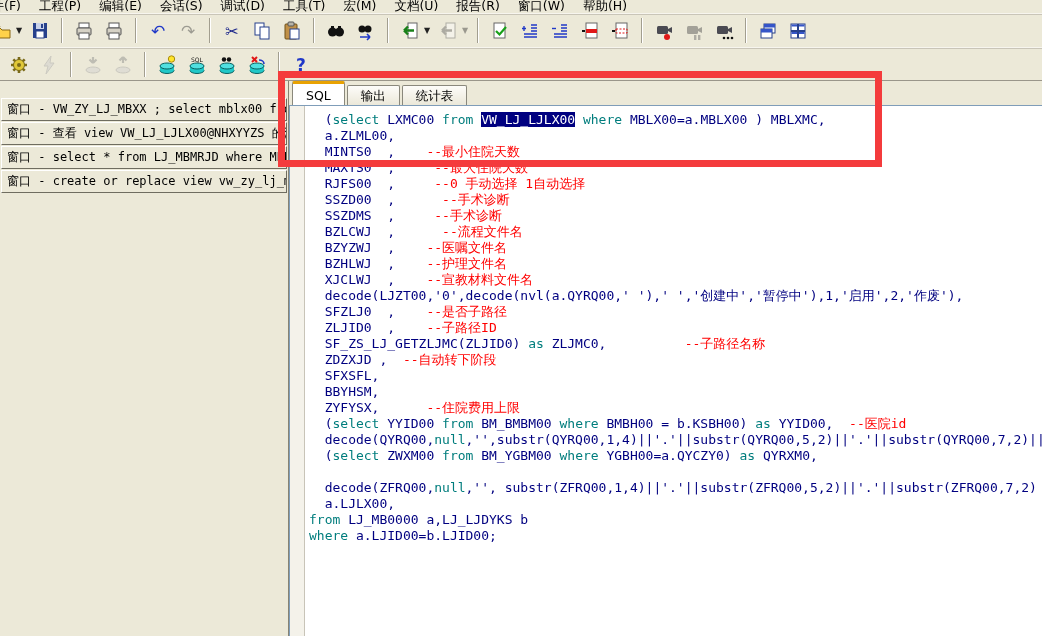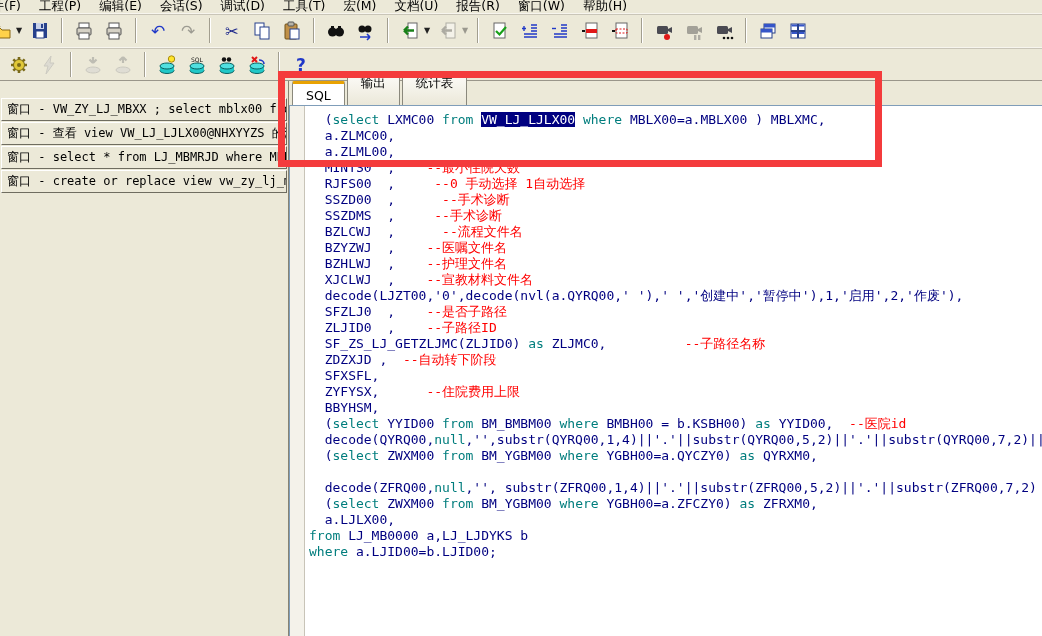--- a/index.html
+++ b/index.html
@@ -32,21 +32,21 @@
     border-top:1px solid #fff;border-left:1px solid #fff;
     border-right:1px solid #6f6d60;border-bottom:1px solid #6f6d60;
     font-family:"DejaVu Sans Mono","Liberation Mono",monospace;
     font-size:12px;line-height:21px;padding:0 3px 0 5px;
     white-space:nowrap;overflow:hidden;color:#000;
   }
   
   .editor{flex:1;display:flex;flex-direction:column;background:#ece9d8;min-width:0;}
   .tabbar{height:24px;display:flex;align-items:flex-end;padding-left:3px;}
   .tab{
-    box-sizing:border-box;height:33px;padding:2px 13px 0;margin-right:2px;
+    box-sizing:border-box;height:20px;padding:2px 13px 0;margin-right:2px;
     font-size:12.5px;line-height:16px;color:#000;
     border:1px solid #8a887c;border-bottom:none;border-radius:2px 2px 0 0;
     background:linear-gradient(#fdfcf9,#ebe8d9);
   }
   .tab.active{
     height:24px;background:#fff;border-top:3px solid #e8a202;line-height:19px;
     position:relative;z-index:2;
   }
   .codearea{flex:1;background:#fff;border:1px solid #7f9db9;border-bottom:none;border-right:none;display:flex;overflow:hidden;}
   .gutter{width:14px;flex:0 0 14px;background:#f4f2ea;border-right:1px solid #c8c4b8;}
@@ -343,44 +343,43 @@
     <div class="editor">
       <div class="tabbar" id="tabbar">
           <span class="tab active">SQL</span>
           <span class="tab">输出</span>
           <span class="tab">统计表</span>
         </div>
       <div class="codearea">
         <div class="gutter"></div>
         <div class="code" id="code">
             <div class="line"><span>  (</span><span class="kw">select</span><span> LXMC00 </span><span class="kw">from</span><span> </span><span class="sel">VW_LJ_LJLX00</span><span> </span><span class="kw">where</span><span> MBLX00=a.MBLX00 ) MBLXMC,</span></div>
-            <div class="line"><span>  a.ZLMC00,</span></div>
             <div class="line"><span>  a.ZLML00,</span></div>
             <div class="line"><span>  MINTS0  ,    </span><span class="cm">--最小住院天数</span></div>
+            <div class="line"><span>  MAXTS0  ,     </span><span class="cm">--最大住院天数</span></div>
             <div class="line"><span>  RJFS00  ,     </span><span class="cm">--0 手动选择 1自动选择</span></div>
             <div class="line"><span>  SSZD00  ,      </span><span class="cm">--手术诊断</span></div>
             <div class="line"><span>  SSZDMS  ,     </span><span class="cm">--手术诊断</span></div>
             <div class="line"><span>  BZLCWJ  ,      </span><span class="cm">--流程文件名</span></div>
             <div class="line"><span>  BZYZWJ  ,    </span><span class="cm">--医嘱文件名</span></div>
             <div class="line"><span>  BZHLWJ  ,    </span><span class="cm">--护理文件名</span></div>
             <div class="line"><span>  XJCLWJ  ,    </span><span class="cm">--宣教材料文件名</span></div>
             <div class="line"><span>  decode(LJZT00,'0',decode(nvl(a.QYRQ00,' '),' ','创建中','暂停中'),1,'启用',2,'作废'),</span></div>
             <div class="line"><span>  SFZLJ0  ,    </span><span class="cm">--是否子路径</span></div>
             <div class="line"><span>  ZLJID0  ,    </span><span class="cm">--子路径ID</span></div>
             <div class="line"><span>  SF_ZS_LJ_GETZLJMC(ZLJID0) </span><span class="kw">as</span><span> ZLJMC0,          </span><span class="cm">--子路径名称</span></div>
             <div class="line"><span>  ZDZXJD ,  </span><span class="cm">--自动转下阶段</span></div>
             <div class="line"><span>  SFXSFL,</span></div>
+            <div class="line"><span>  BBYHSM,</span></div>
             <div class="line"><span>  ZYFYSX,      </span><span class="cm">--住院费用上限</span></div>
-            <div class="line"><span>  BBYHSM,</span></div>
             <div class="line"><span>  (</span><span class="kw">select</span><span> YYID00 </span><span class="kw">from</span><span> BM_BMBM00 </span><span class="kw">where</span><span> BMBH00 = b.KSBH00) </span><span class="kw">as</span><span> YYID00,  </span><span class="cm">--医院id</span></div>
             <div class="line"><span>  decode(QYRQ00,</span><span class="kw">null</span><span>,'',substr(QYRQ00,1,4)||'.'||substr(QYRQ00,5,2)||'.'||substr(QYRQ00,7,2)||</span></div>
             <div class="line"><span>  (</span><span class="kw">select</span><span> ZWXM00 </span><span class="kw">from</span><span> BM_YGBM00 </span><span class="kw">where</span><span> YGBH00=a.QYCZY0) </span><span class="kw">as</span><span> QYRXM0,</span></div>
             <div class="line"></div>
             <div class="line"><span>  decode(ZFRQ00,</span><span class="kw">null</span><span>,'', substr(ZFRQ00,1,4)||'.'||substr(ZFRQ00,5,2)||'.'||substr(ZFRQ00,7,2)</span></div>
-            <div class="line"><span>  (</span><span class="kw">select</span><span> ZWXM00 </span><span class="kw">from</span><span> BM_YGBM00 </span><span class="kw">where</span><span> YGBH00=a.ZFCZY0) </span><span class="kw">as</span><span> ZFRXM0,</span></div>
             <div class="line"><span>  a.LJLX00,</span></div>
             <div class="line"><span class="kw">from</span><span> LJ_MB0000 a,LJ_LJDYKS b</span></div>
             <div class="line"><span class="kw">where</span><span> a.LJID00=b.LJID00;</span></div>
           </div>
       </div>
     </div>
   </div>
 
   <div class="annotation"></div>
 </div>

